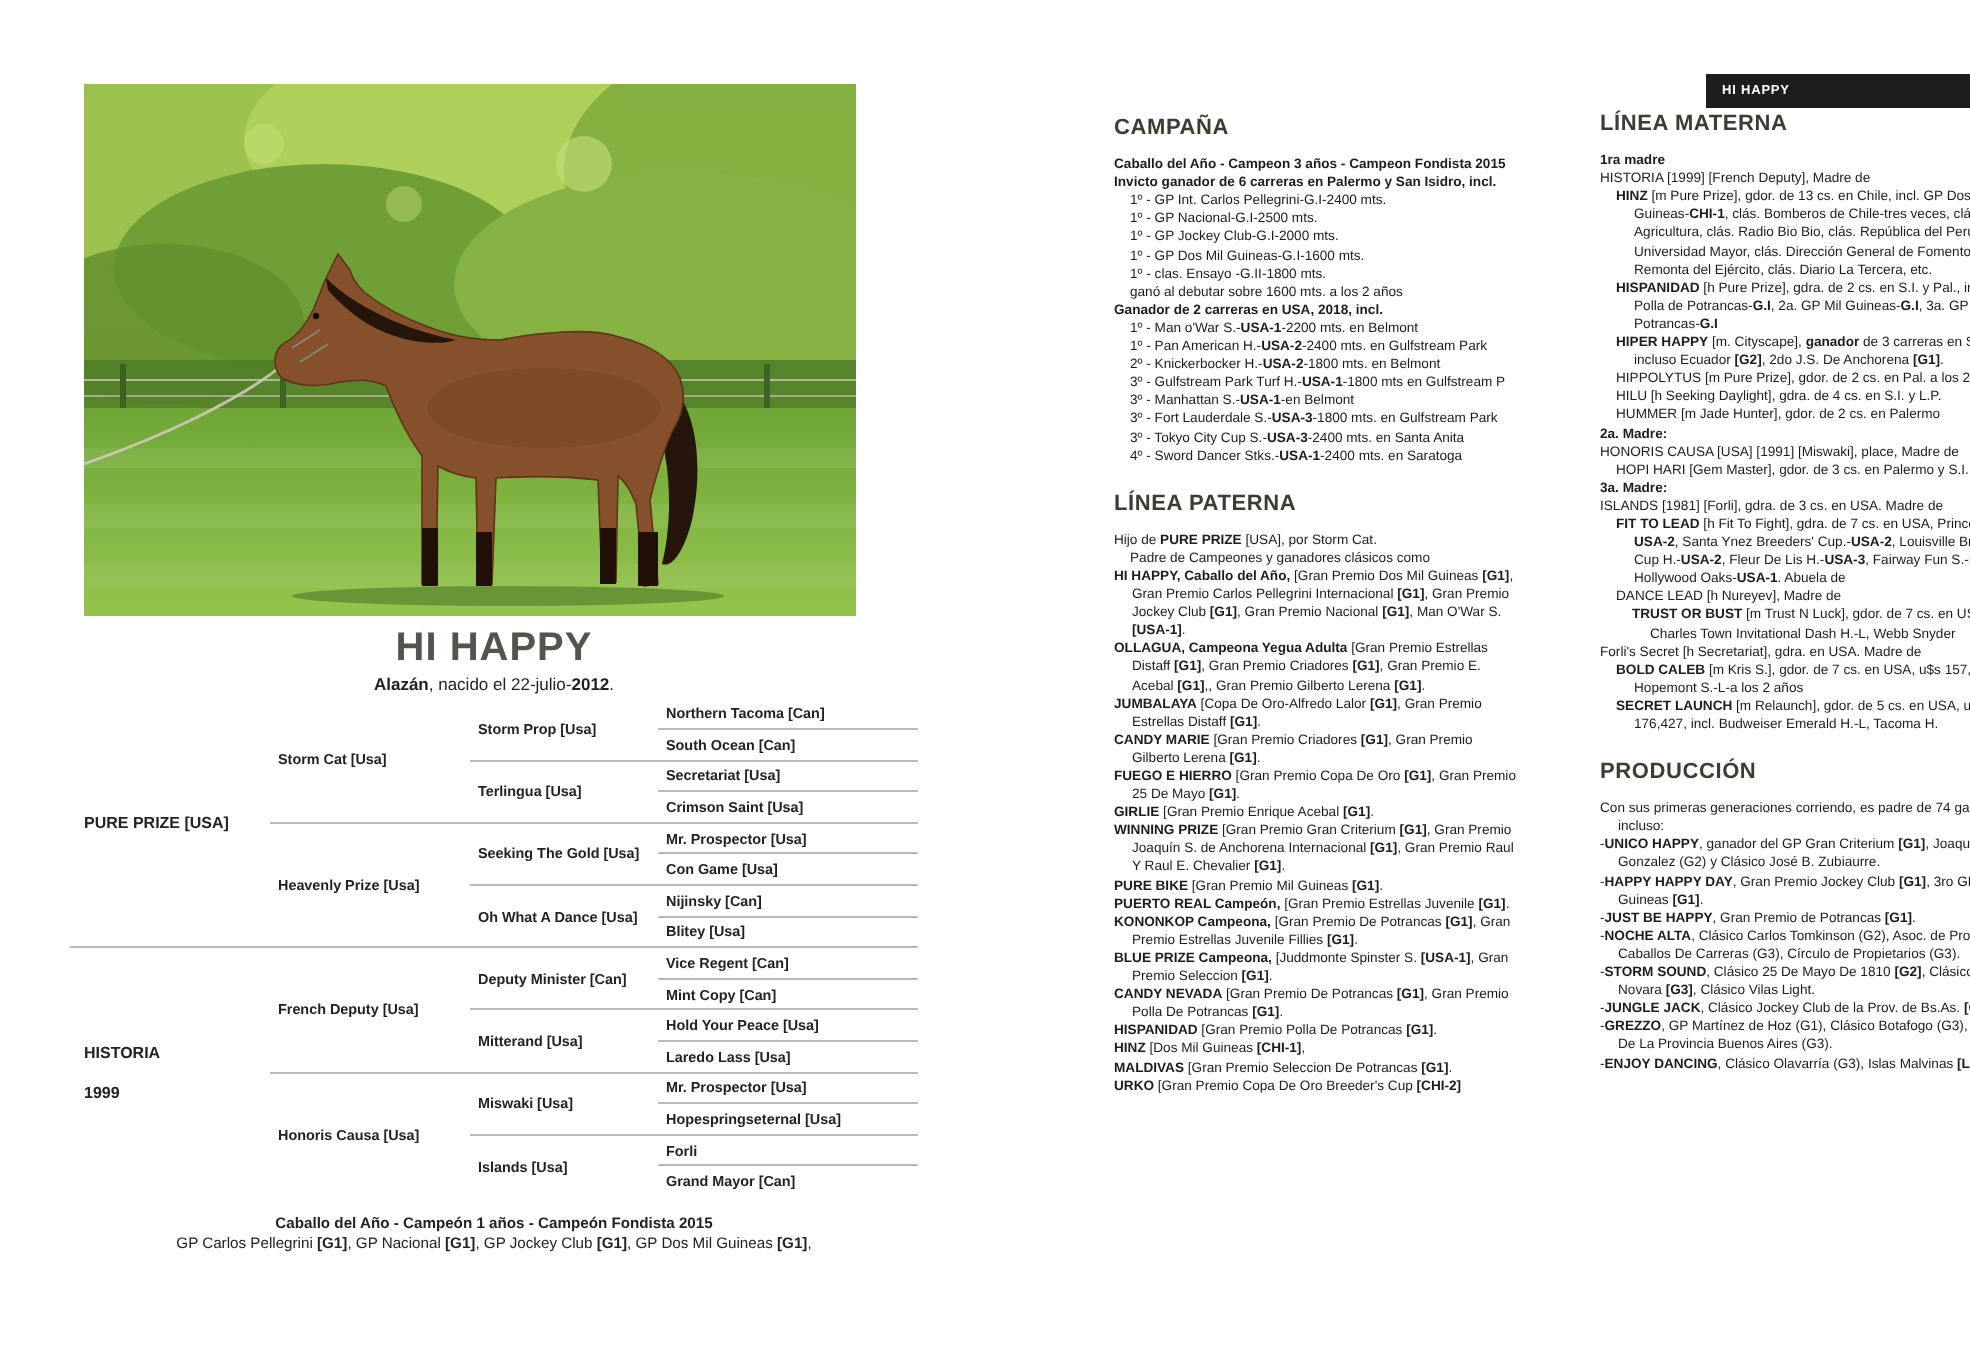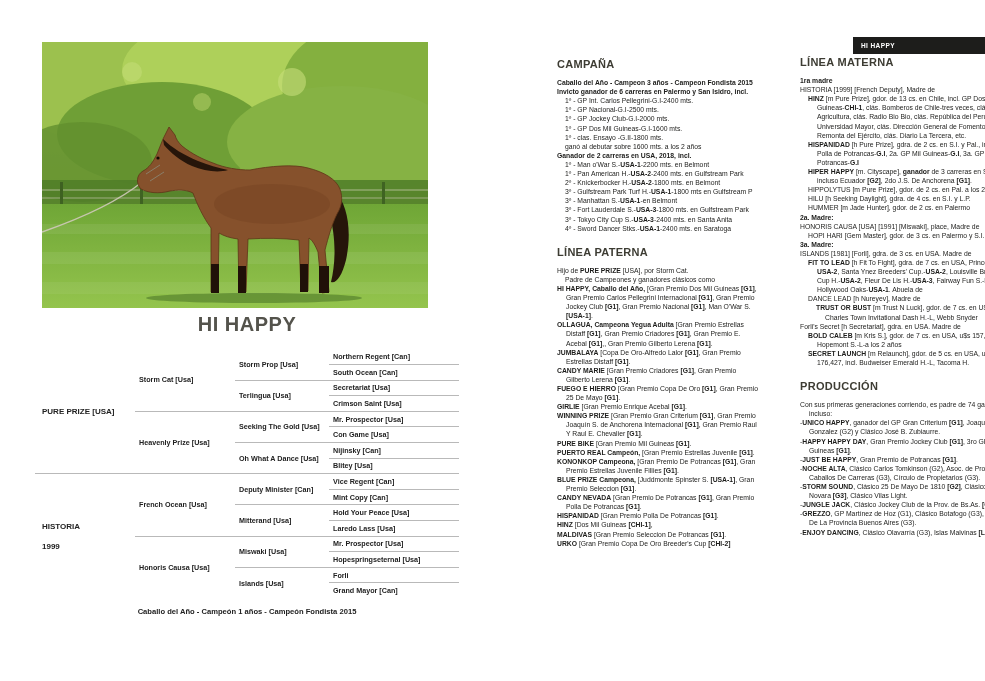--- a/index.html
+++ b/index.html
@@ -103,37 +103,38 @@
     <circle cx="116" cy="116" r="1.6" fill="#140a04"></circle>
     <g stroke="#8a8a7a" stroke-width="0.8">
       <line x1="104" y1="132" x2="118" y2="123"></line>
       <line x1="108" y1="139" x2="122" y2="130"></line>
     </g>
   </svg>
 </div>
 
 <div class="title-block">
   <h1 class="horse-title">HI HAPPY</h1>
+  <div class="subtitle"><b>Alazán</b>, nacido el 22-julio-<b>2012</b>.</div>
 </div>
 
 <table class="pedigree">
   <colgroup>
       <col style="width:100px">
       <col style="width:100px">
       <col style="width:94px">
       <col style="width:130px">
     </colgroup>
   <tbody>
       <tr>
         <td class="g1" rowspan="8">
           <div class="g1n">PURE PRIZE [USA]</div>
         </td>
         <td class="g2" rowspan="4">Storm Cat [Usa]</td>
         <td class="g3" rowspan="2">Storm Prop [Usa]</td>
-        <td class="g4" rowspan="1">Northern Regent [Can]</td>
+        <td class="g4" rowspan="1">Northern Tacoma [Can]</td>
       </tr>
       <tr>
         <td class="g4" rowspan="1">South Ocean [Can]</td>
       </tr>
       <tr>
         <td class="g3" rowspan="2">Terlingua [Usa]</td>
         <td class="g4" rowspan="1">Secretariat [Usa]</td>
       </tr>
       <tr>
         <td class="g4" rowspan="1">Crimson Saint [Usa]</td>
@@ -151,21 +152,21 @@
         <td class="g4" rowspan="1">Nijinsky [Can]</td>
       </tr>
       <tr>
         <td class="g4" rowspan="1">Blitey [Usa]</td>
       </tr>
       <tr>
         <td class="g1 nb" rowspan="8">
           <div class="g1n">HISTORIA</div>
           <div class="g1y">1999</div>
         </td>
-        <td class="g2" rowspan="4">French Ocean [Usa]</td>
+        <td class="g2" rowspan="4">French Deputy [Usa]</td>
         <td class="g3" rowspan="2">Deputy Minister [Can]</td>
         <td class="g4" rowspan="1">Vice Regent [Can]</td>
       </tr>
       <tr>
         <td class="g4" rowspan="1">Mint Copy [Can]</td>
       </tr>
       <tr>
         <td class="g3" rowspan="2">Mitterand [Usa]</td>
         <td class="g4" rowspan="1">Hold Your Peace [Usa]</td>
       </tr>
@@ -185,20 +186,21 @@
         <td class="g4" rowspan="1">Forli</td>
       </tr>
       <tr>
         <td class="g4 nb" rowspan="1">Grand Mayor [Can]</td>
       </tr>
     </tbody>
 </table>
 
 <div class="footer">
     <div class="ln i0 b">Caballo del Año - Campeón 1 años - Campeón Fondista 2015</div>
+    <div class="ln i0">GP Carlos Pellegrini <b>[G1]</b>, GP Nacional <b>[G1]</b>, GP Jockey Club <b>[G1]</b>, GP Dos Mil Guineas <b>[G1]</b>,</div>
   </div>
 
 <div class="col colA">
   <div class="section">
     <h2 class="heading">CAMPAÑA</h2>
     <div>
         <div class="ln i0 b">Caballo del Año - Campeon 3 años - Campeon Fondista 2015</div>
         <div class="ln i0 b">Invicto ganador de 6 carreras en Palermo y San Isidro, incl.</div>
         <div class="ln i1">1º - GP Int. Carlos Pellegrini-G.I-2400 mts.</div>
         <div class="ln i1">1º - GP Nacional-G.I-2500 mts.</div>

